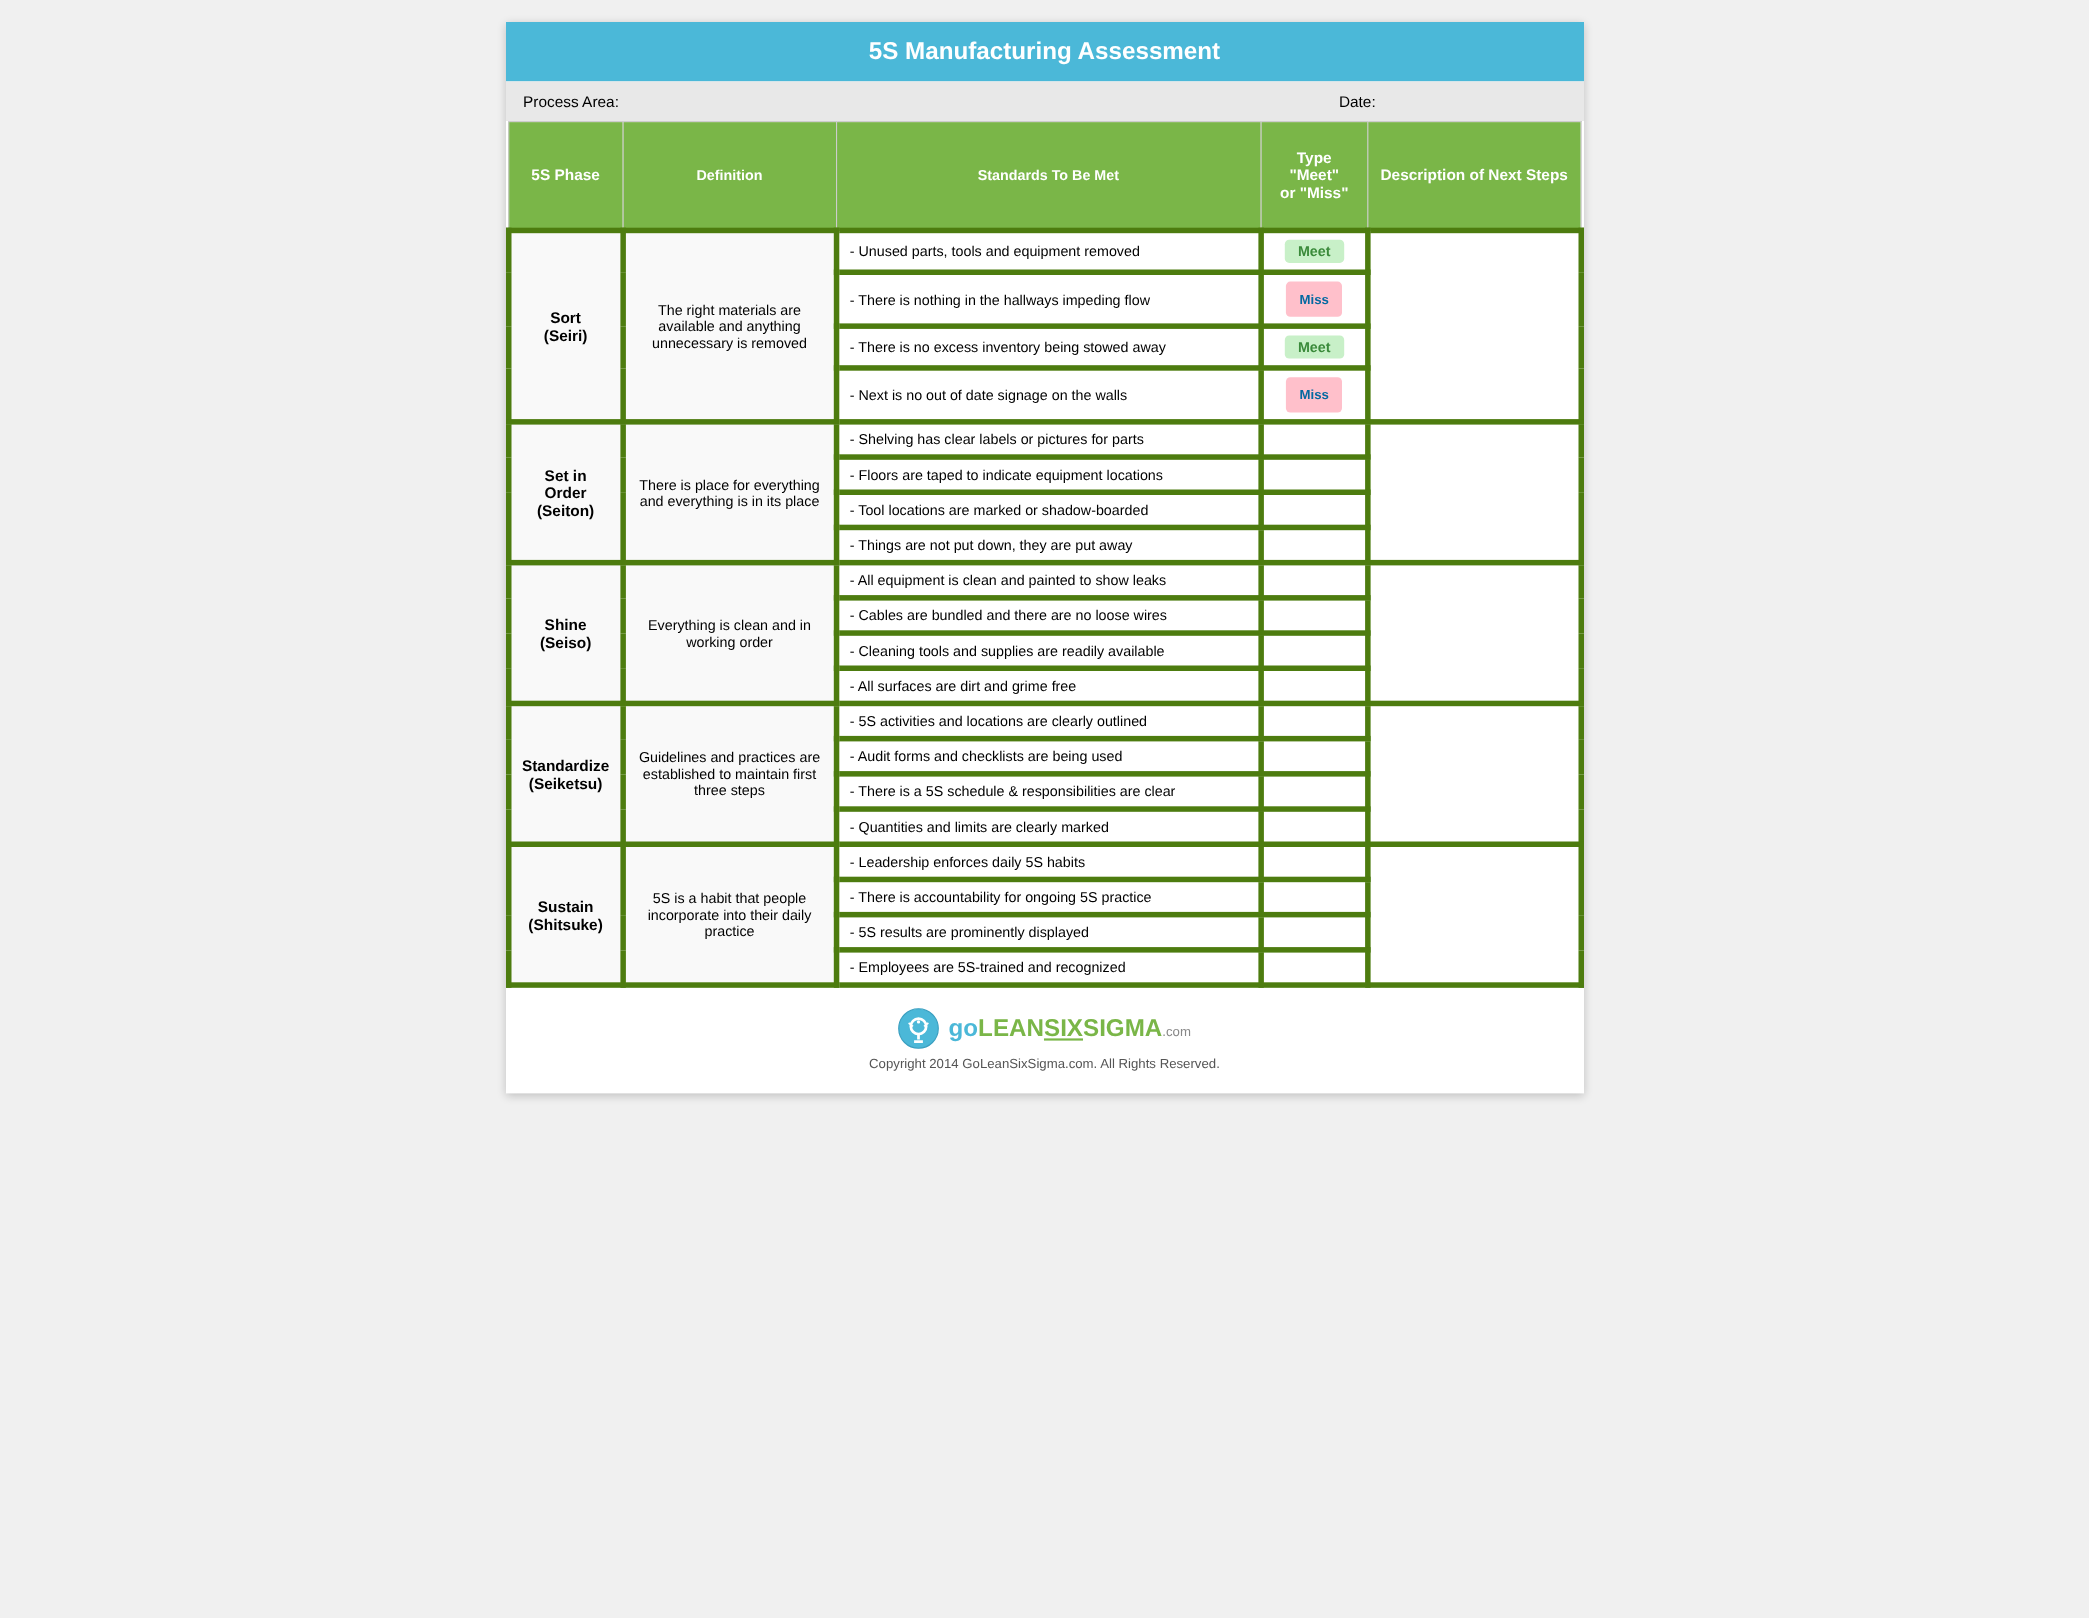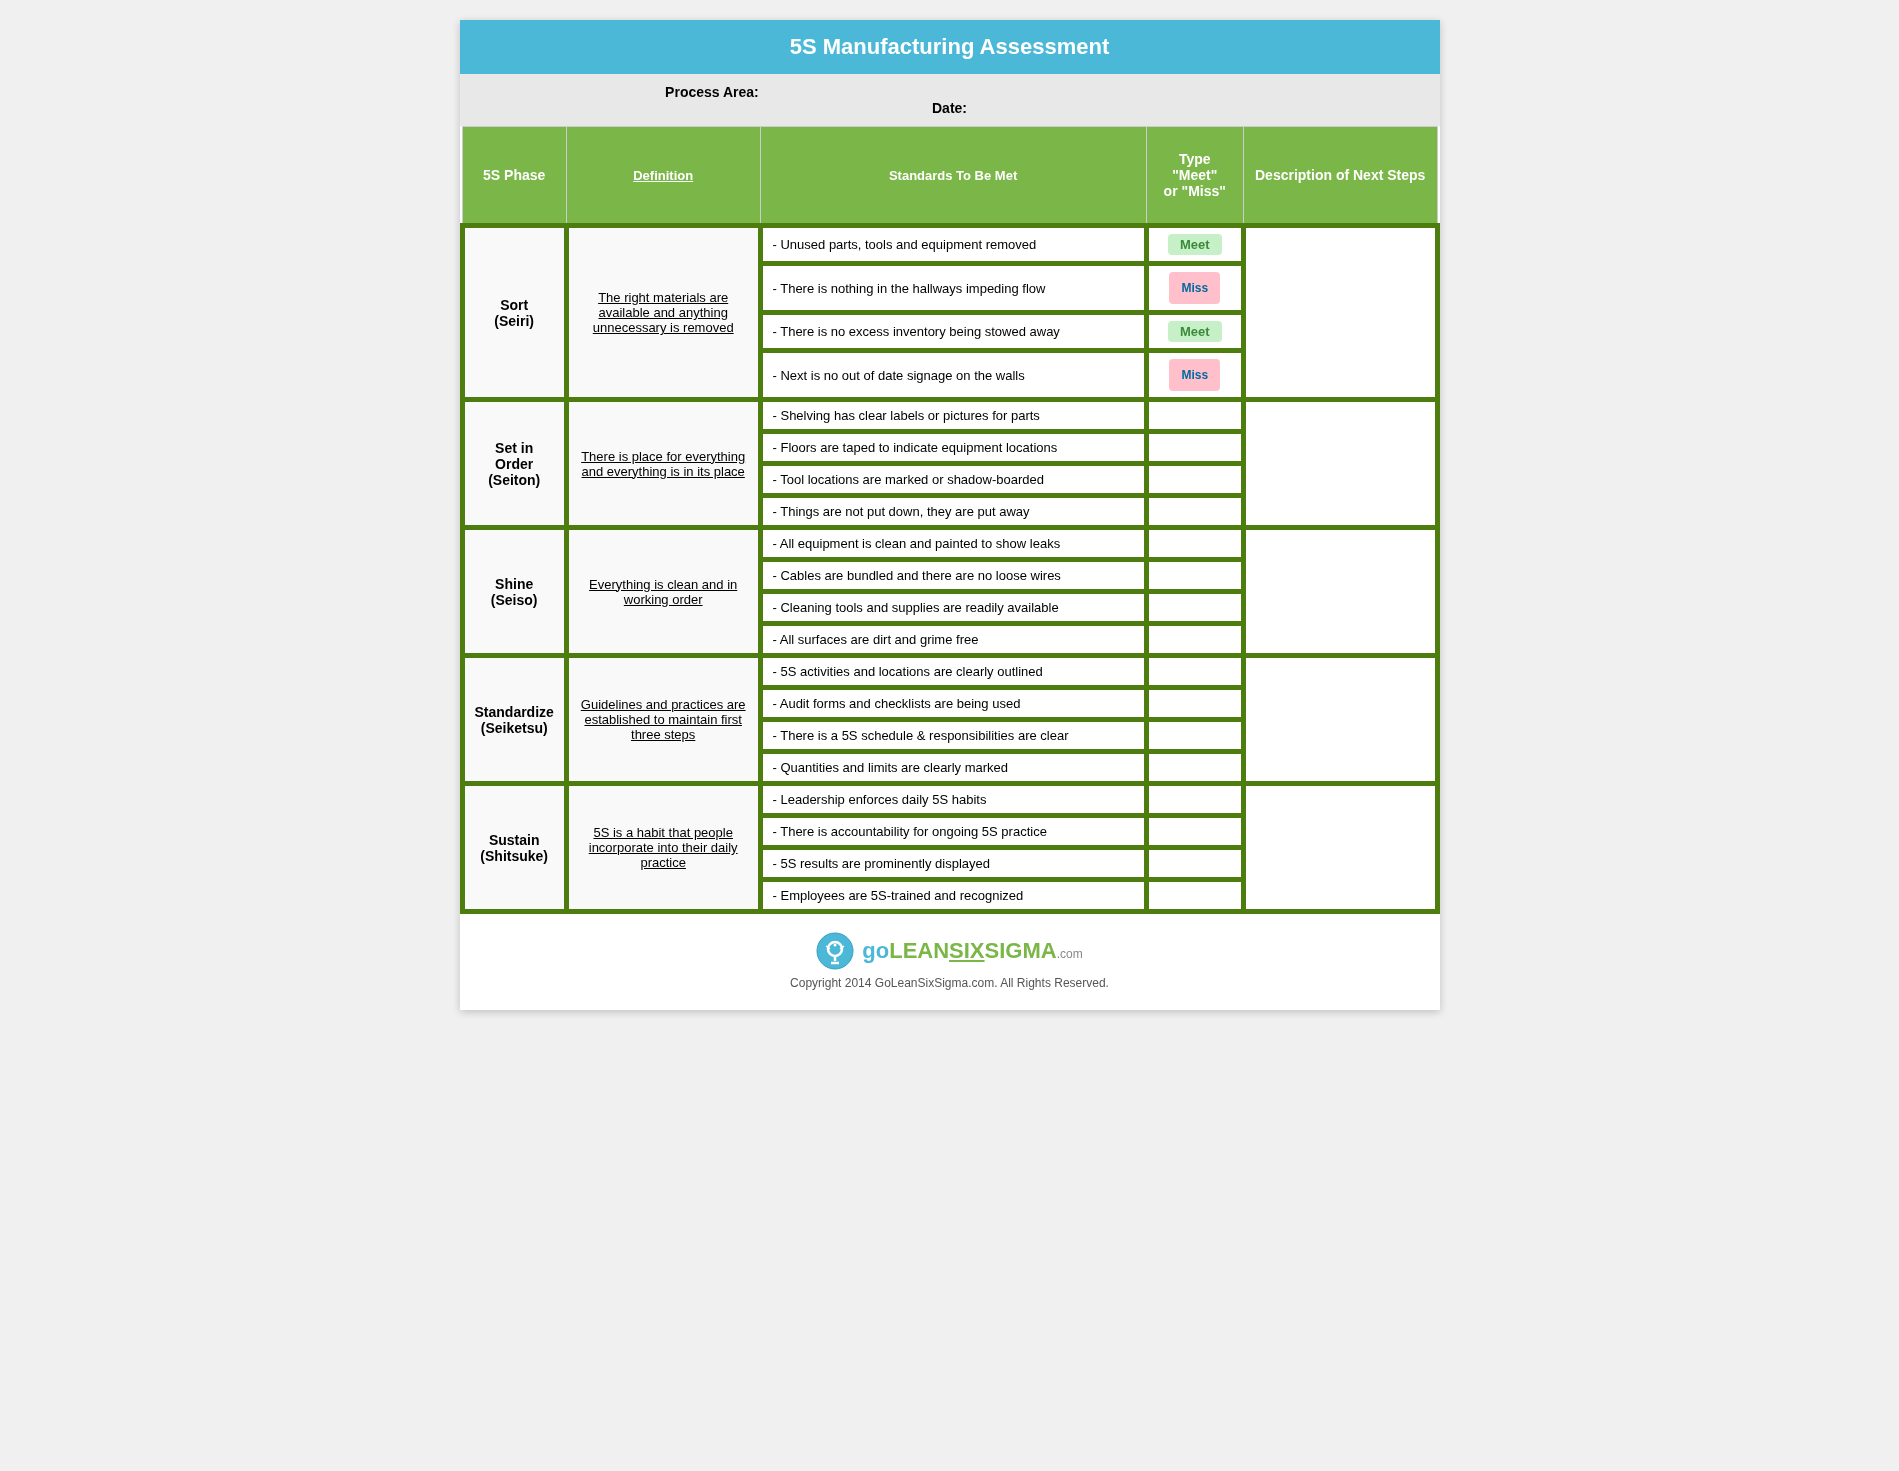--- a/index.html
+++ b/index.html
@@ -23,23 +23,22 @@
       color: white;
       font-size: 22px;
       font-weight: bold;
     }
     .meta-row {
       display: flex;
       justify-content: space-between;
       align-items: center;
       padding: 10px 16px;
       background: #e8e8e8;
-      font-weight: bold;
+      font-weight: normal;
       font-size: 14px;
-      flex-direction: column;
     }
     .meta-process { width: 60%; }
     .meta-date { width: 40%; text-align: center; }
 
     table {
       width: 100%;
       border-collapse: collapse;
       font-size: 13px;
     }
     th {
@@ -59,21 +58,20 @@
     .col-phase {
       width: 10%;
       text-align: center;
       font-weight: bold;
       font-size: 14px;
     }
     .col-def {
       width: 20%;
       text-align: center;
       font-size: 13px;
-      text-decoration: underline;
     }
     .col-std {
       width: 40%;
       font-size: 13px;
     }
     .col-mm {
       width: 10%;
       text-align: center;
     }
     .col-next {

